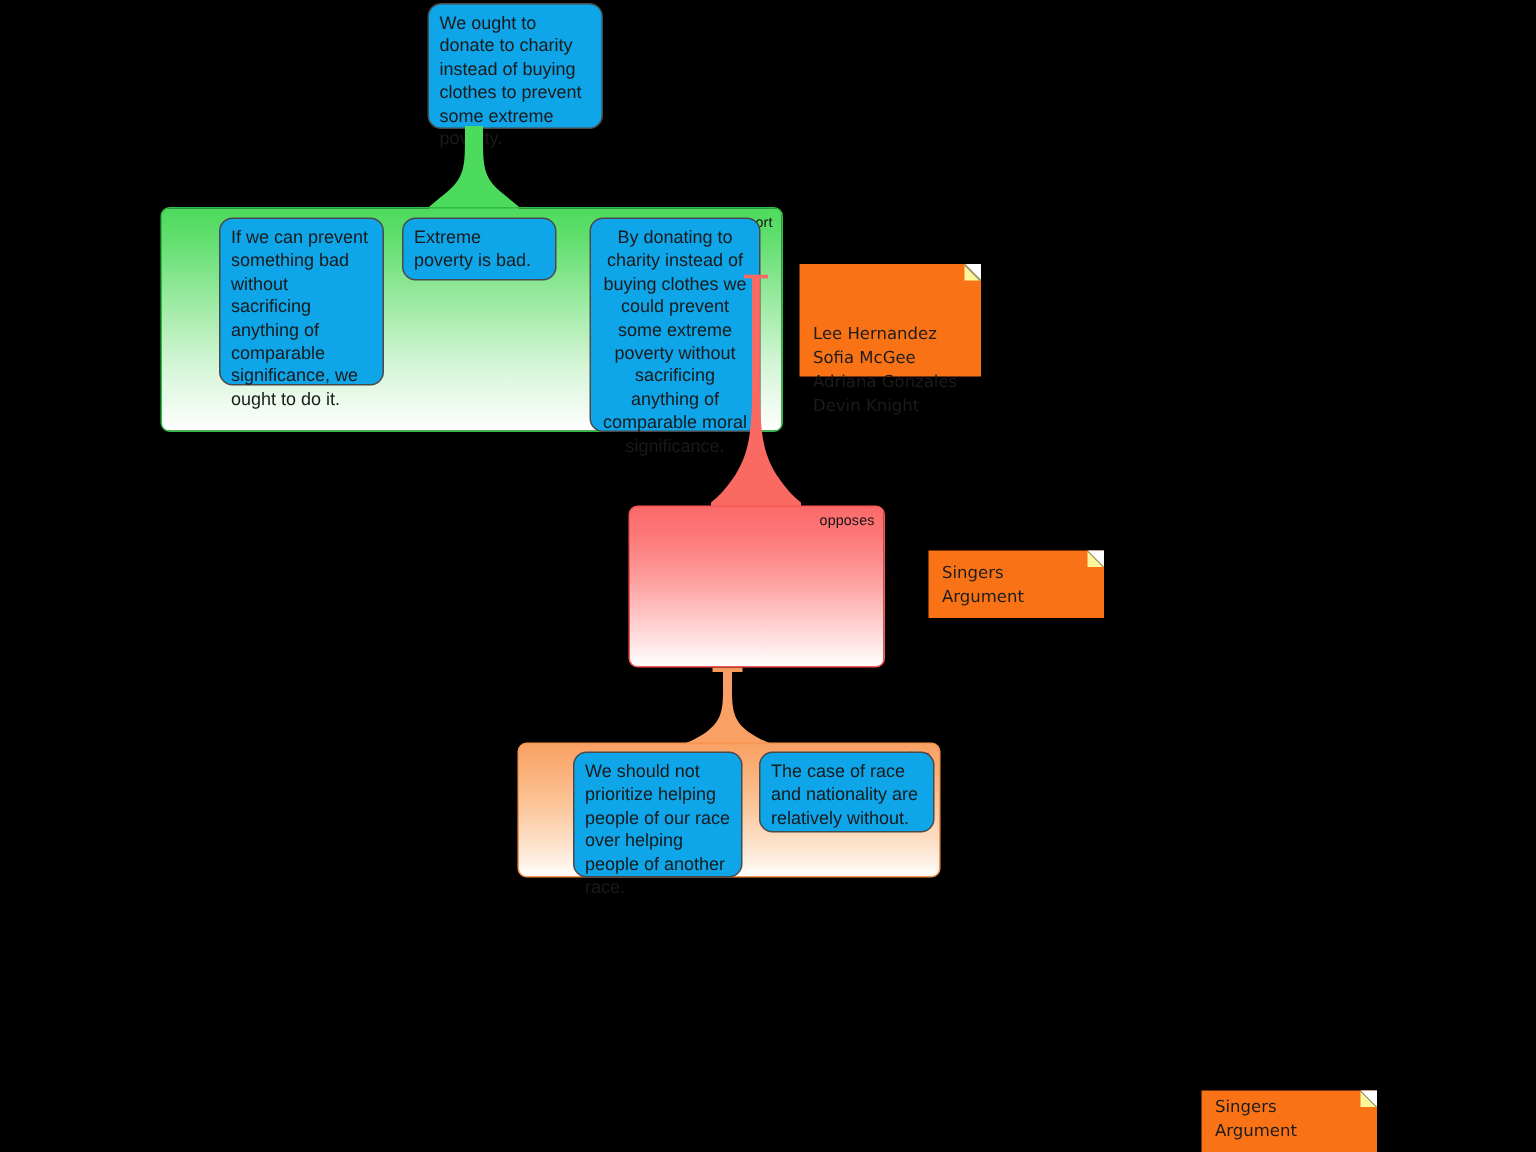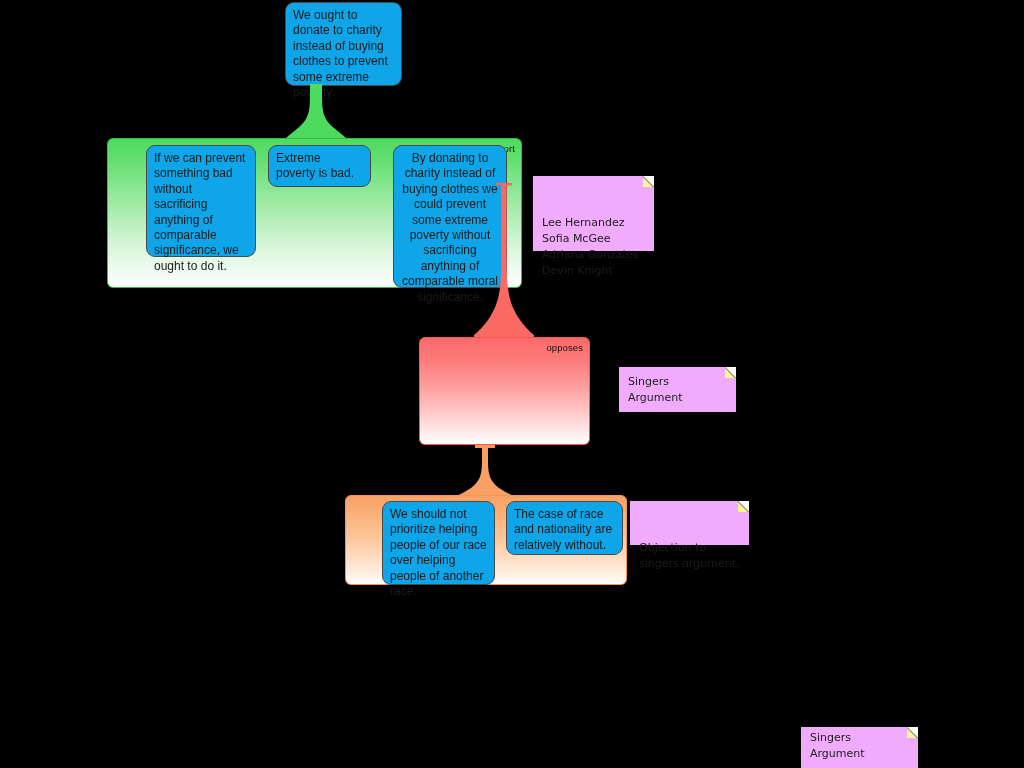--- a/index.html
+++ b/index.html
@@ -58,21 +58,21 @@
     border: 1px solid #f5954f;
   }
 
   
   .conn { position: absolute; }
   .conn svg { display: block; }
 
   
   .sticky {
     position: absolute;
-    background: #f0abfc;
+    background: #f97316;
     color: #1c1c1c;
     font-family: "DejaVu Sans", sans-serif;
     font-size: 11px;
     line-height: 16px;
     padding: 7px 9px 6px 9px;
     white-space: pre-line;
     box-shadow: 0.5px 0.5px 0 rgba(0,0,0,0.25);
   }
   .sticky .fold {
     position: absolute;
@@ -138,24 +138,19 @@
 Sofia McGee
 Adriana Gonzales
 Devin Knight</span>
   </div>
 
   <div class="sticky center" style="left:619px; top:367px; width:117px; height:45px;">
     <span class="fold"></span>
     <span>Singers Argument</span>
   </div>
 
-  <div class="sticky" style="left:630px; top:501px; width:119px; height:44px;">
-    <span class="fold"></span>
-    <span>Objection to
-singers argument.</span>
-  </div>
 
   <div class="sticky center" style="left:801px; top:727px; width:117px; height:41px;">
     <span class="fold"></span>
     <span>Singers Argument</span>
   </div>
 
 </div>
 
 </body></html>

